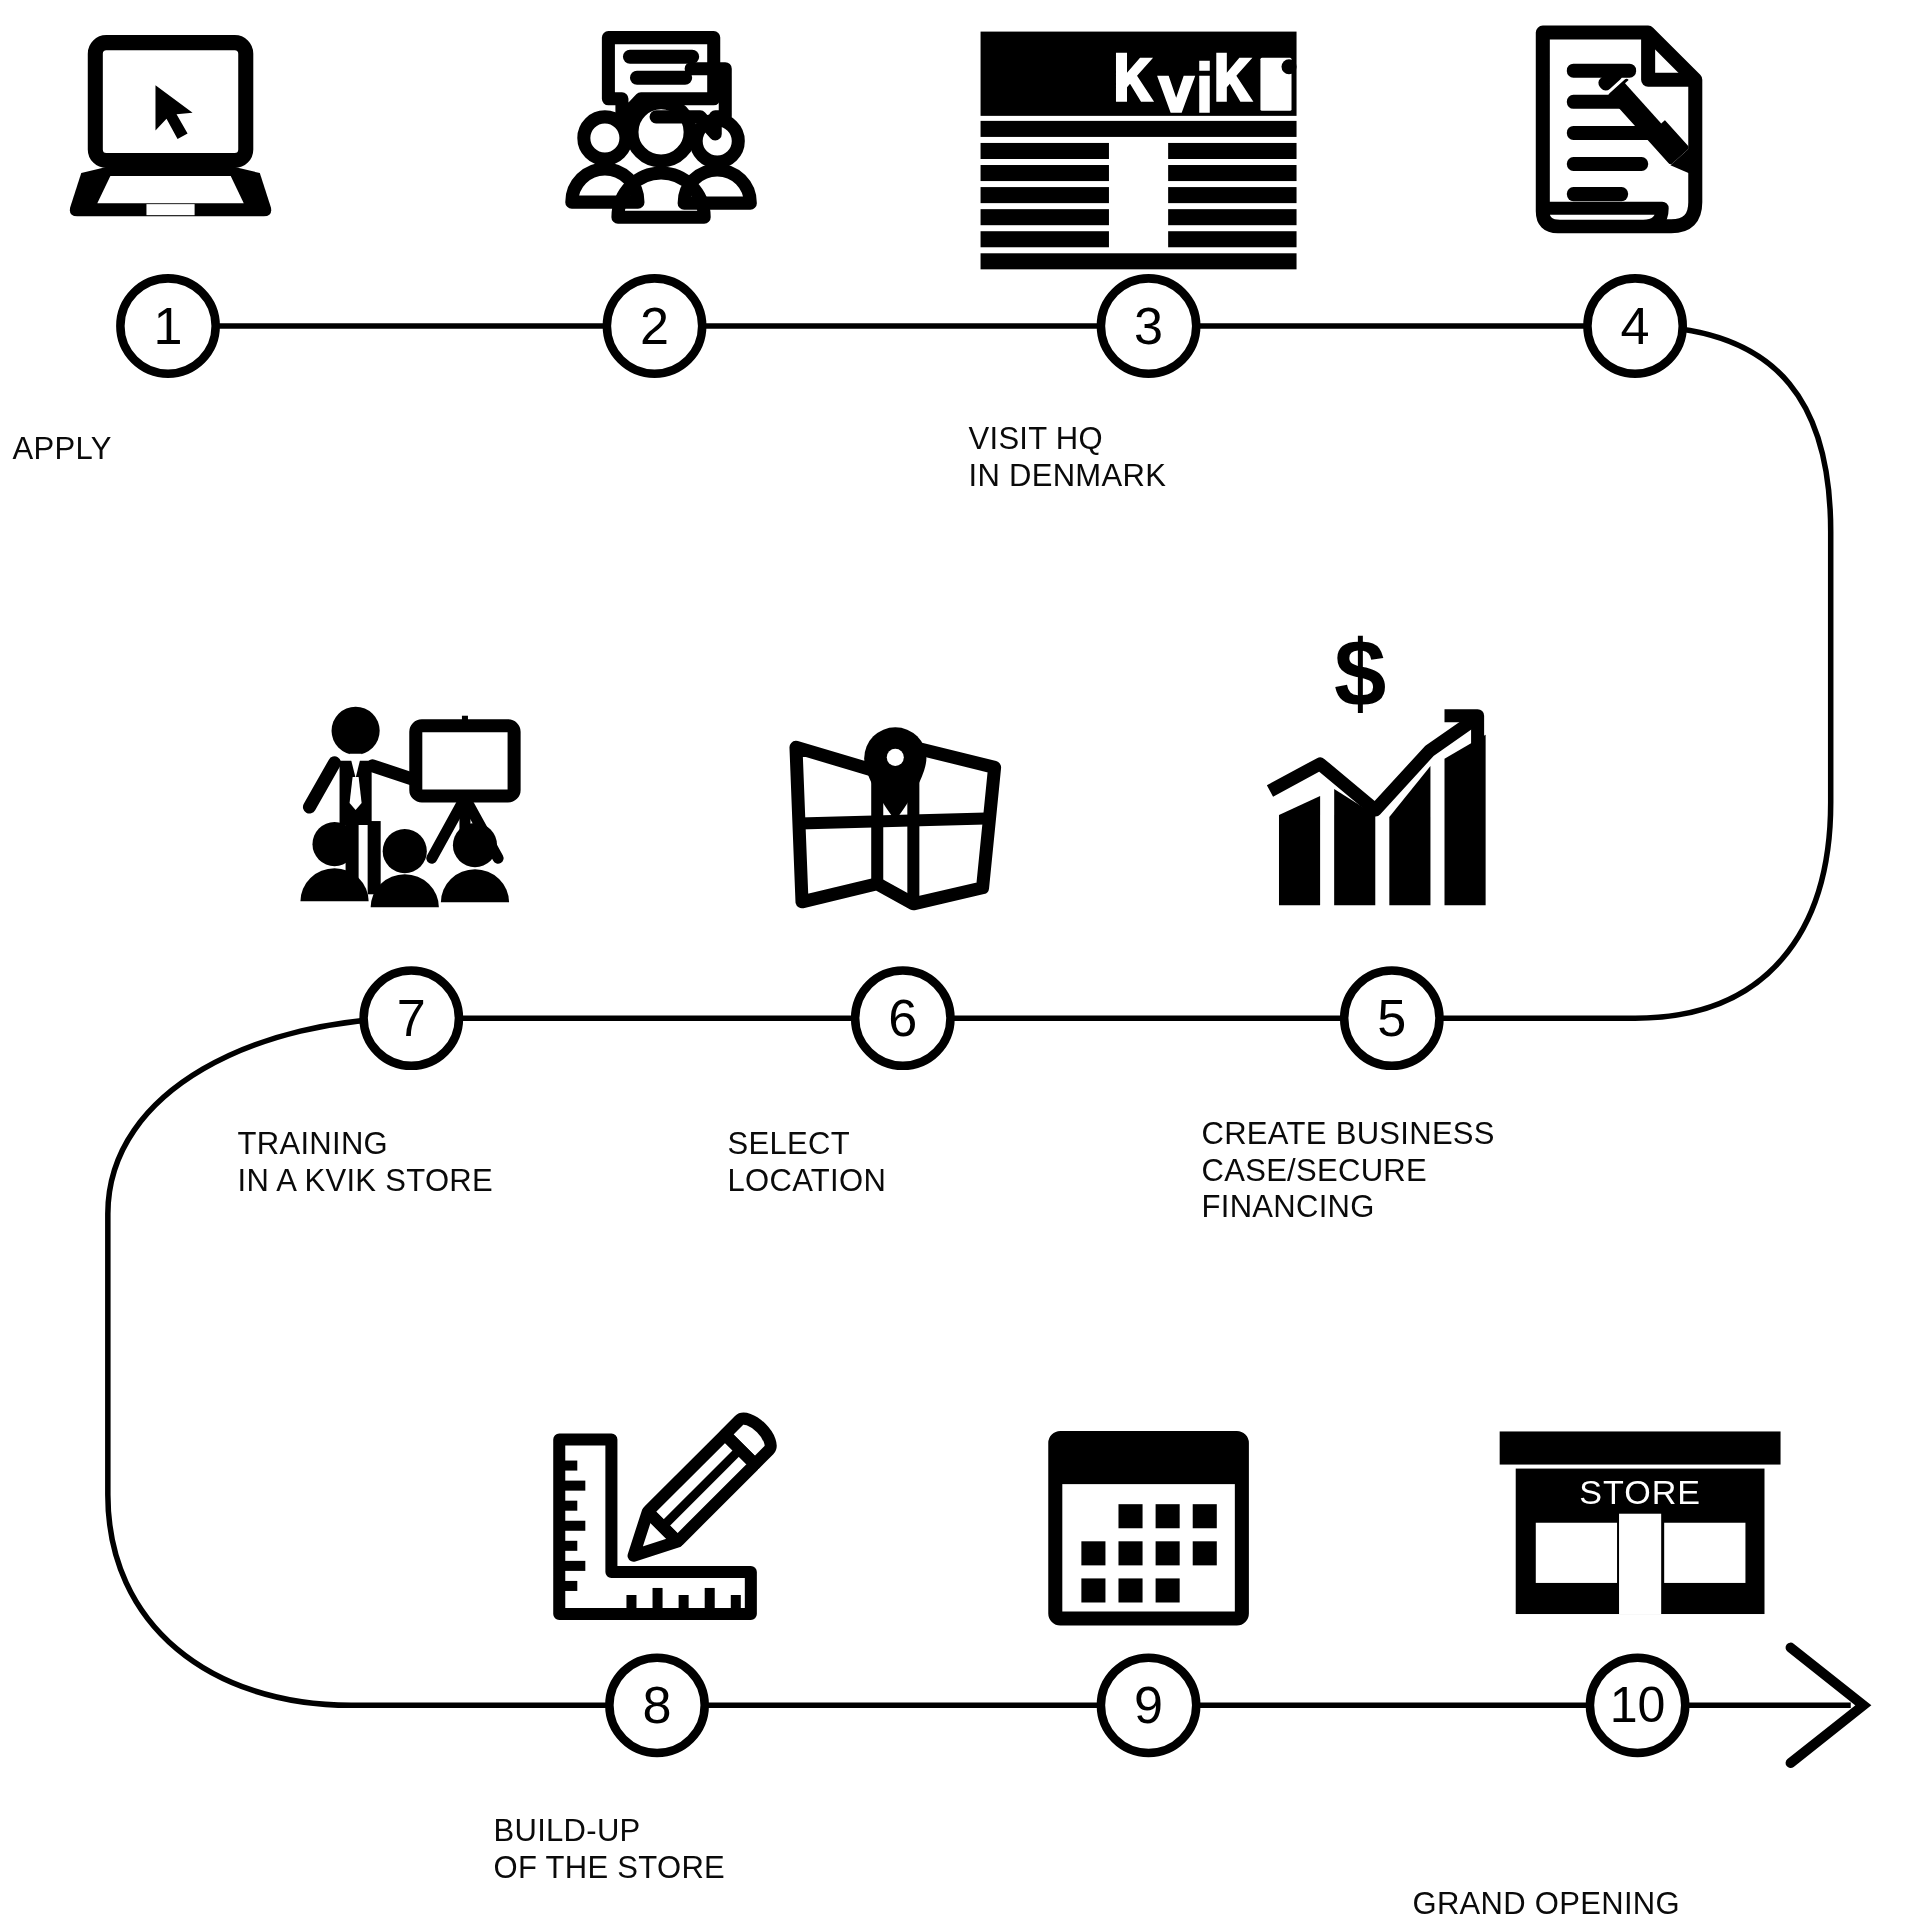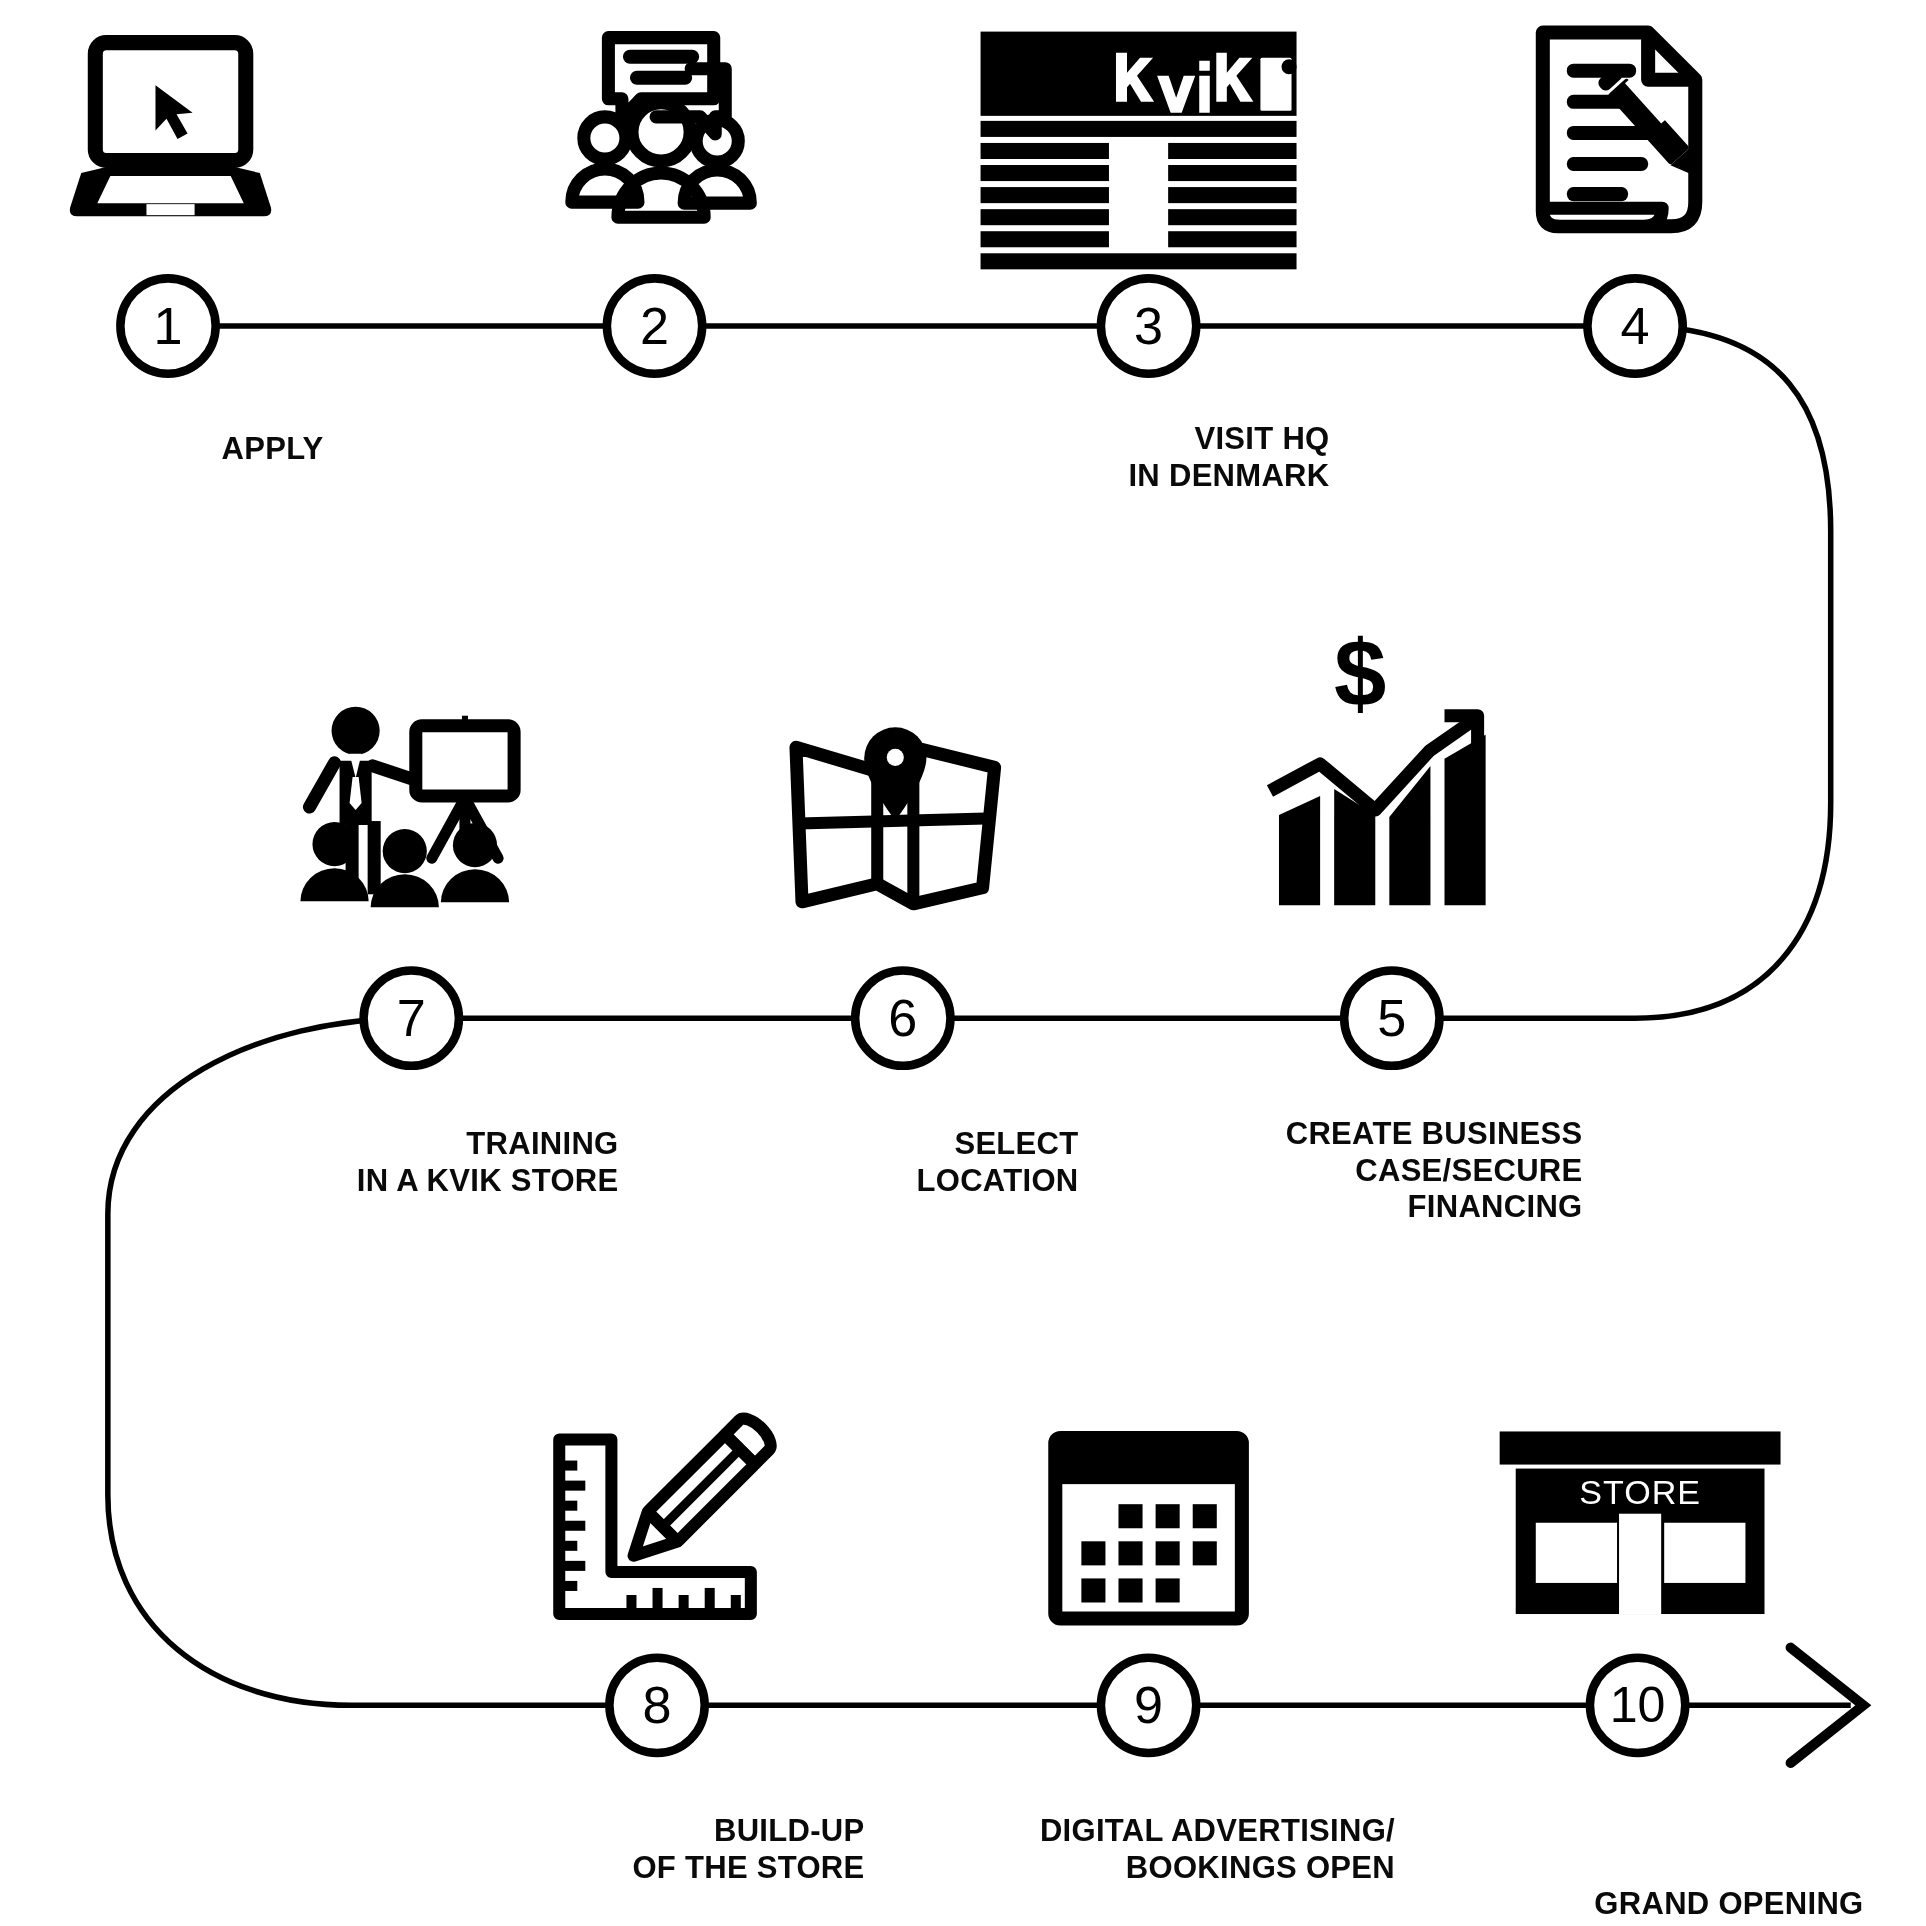--- a/index.html
+++ b/index.html
@@ -1,21 +1,21 @@
 <!DOCTYPE html>
 <html style="font-size:8px"><head>
 <meta charset="utf-8">
 <style>
   html,body{margin:0;padding:0;background:#ffffff;}
   body{width:1926px;height:1926px;overflow:hidden;
        font-family:"Liberation Sans","DejaVu Sans",sans-serif;color:#000;}
   #stage{position:relative;width:1926px;height:1926px;background:#fff;}
   .layer{position:absolute;left:0;top:0;width:1926px;height:1926px;}
   svg{display:block;}
-  .lbl{position:absolute;text-align:right;font-weight:700;
+  .lbl{position:absolute;text-align:left;font-weight:400;
        font-size:31px;line-height:1.18;letter-spacing:0.3px;
        color:#0a0a0a;white-space:pre-line;transform:translateX(-50%);}
 </style>
 </head>
 <body>
 
 <div id="stage">
 
   <svg class="layer" viewBox="0 0 3840 3840" width="1926" height="1926" aria-hidden="true">
     <g fill="none" stroke="#000" stroke-width="11" stroke-linecap="butt">
@@ -266,18 +266,16 @@
   <div class="lbl" style="left:1392px;top:1116px;width:381px">CREATE BUSINESS
 CASE/SECURE
 FINANCING</div>
   <div class="lbl" style="left:903px;top:1126px;width:351px">SELECT
 LOCATION</div>
   <div class="lbl" style="left:428px;top:1126px;width:381px">TRAINING
 IN A KVIK STORE</div>
 
   <div class="lbl" style="left:679px;top:1813px;width:371px">BUILD-UP
 OF THE STORE</div>
-  <div class="lbl" style="left:1149px;top:1813px;width:492px">DIGITAL ADVERTISING/
-BOOKINGS OPEN</div>
   <div class="lbl" style="left:1638px;top:1886px;width:451px">GRAND OPENING</div>
 
 </div>
 
 
 </body></html>

